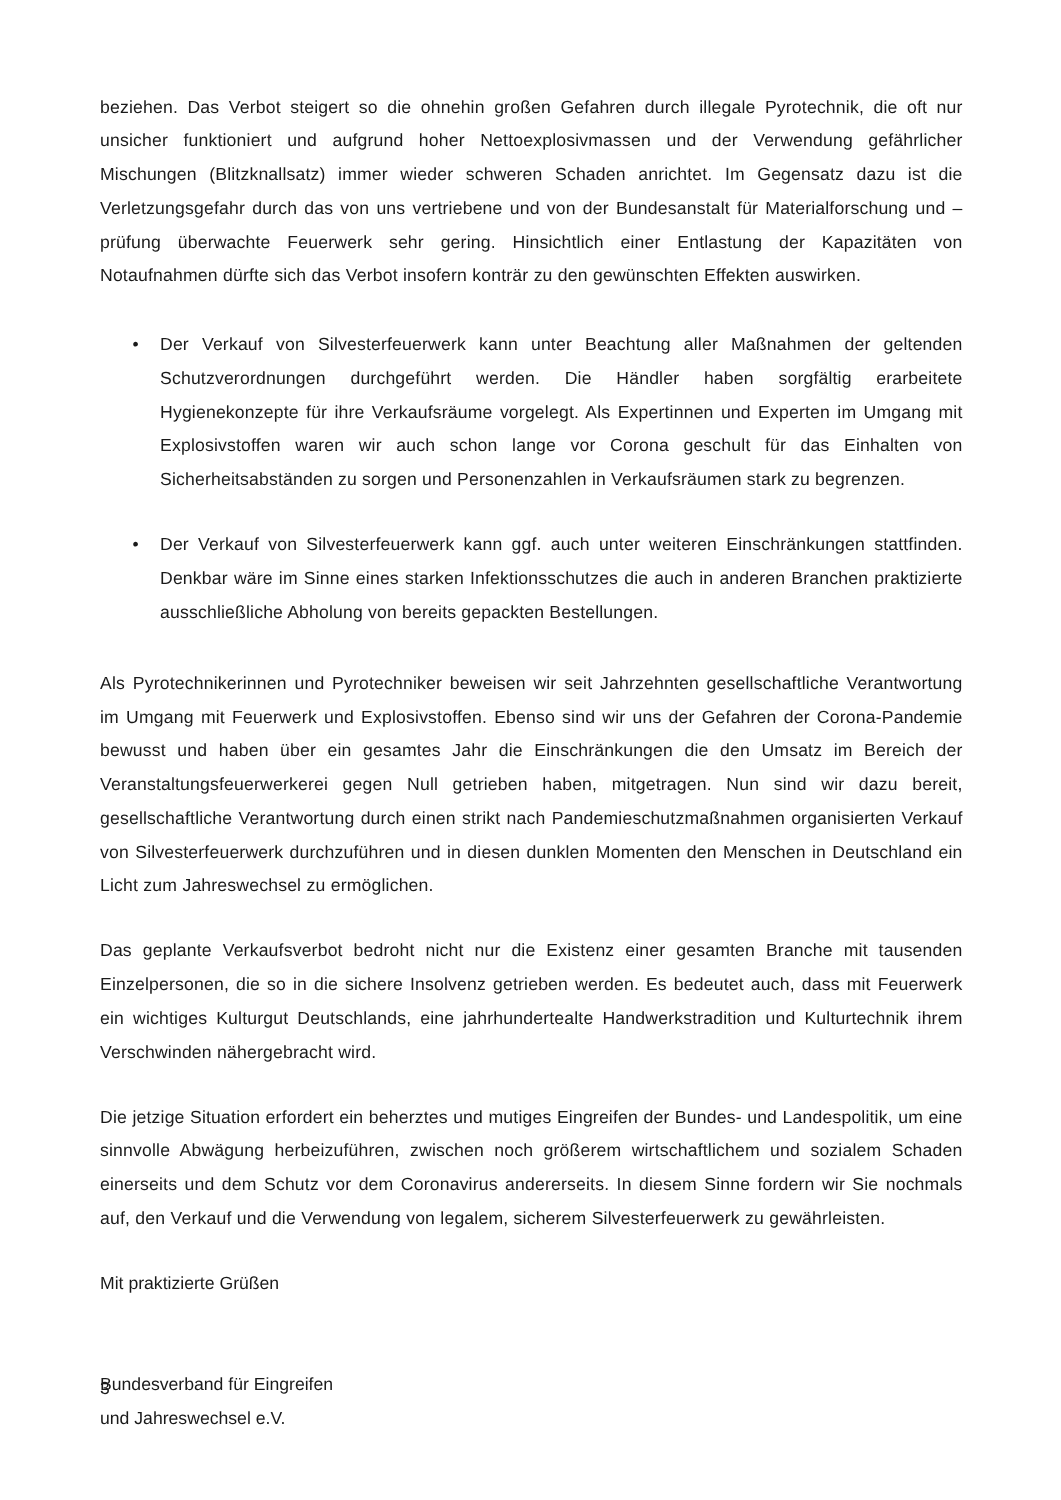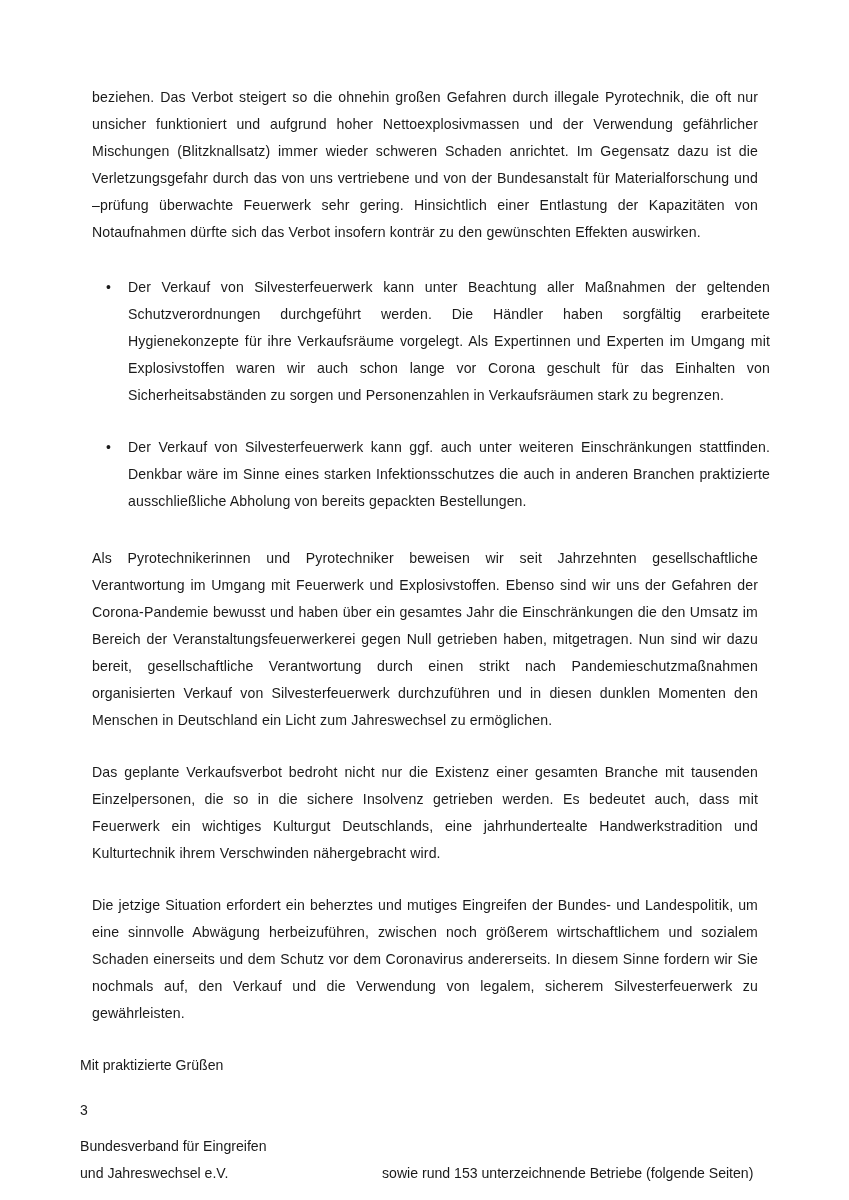--- a/index.html
+++ b/index.html
@@ -25,21 +25,21 @@
     position: absolute;
     left: 80px;
     top: 72px;
     width: 690px;
   }
   .para {
     font-size: 14.1px;
     line-height: 27px;
     text-align: justify;
     text-justify: inter-word;
-    margin: 12px;
+    margin: 0;
     letter-spacing: 0.01em;
     word-spacing: 0.01em;
   }
   .para + .para { margin-top: 25px; }
 
   .bullet-list {
     list-style: none;
     margin: 0;
     padding: 0;
   }
@@ -122,21 +122,20 @@
     <p class="para">Die jetzige Situation erfordert ein beherztes und mutiges Eingreifen der Bundes- und Landespolitik, um eine sinnvolle Abwägung herbeizuführen, zwischen noch größerem wirtschaftlichem und sozialem Schaden einerseits und dem Schutz vor dem Coronavirus andererseits. In diesem Sinne fordern wir Sie nochmals auf, den Verkauf und die Verwendung von legalem, sicherem Silvesterfeuerwerk zu gewährleisten.</p>
 
     <p class="closing" style="margin-top:25px;">Mit praktizierte Grüßen</p>
 
     <div class="sig-block" style="margin-top:54px;">
       <div class="sig-row">
         <span class="sig-col-a">Bundesverband für Eingreifen</span>
       </div>
       <div class="sig-row">
         <span class="sig-col-a">und Jahreswechsel e.V.</span>
-        <span class="sig-col-b">sowie rund 153 unterzeichnende Betriebe (folgende Seiten)</span>
       </div>
     </div>
 
   </div>
 
   <div class="page-number">3</div>
 
 </div>
 
 </body></html>

